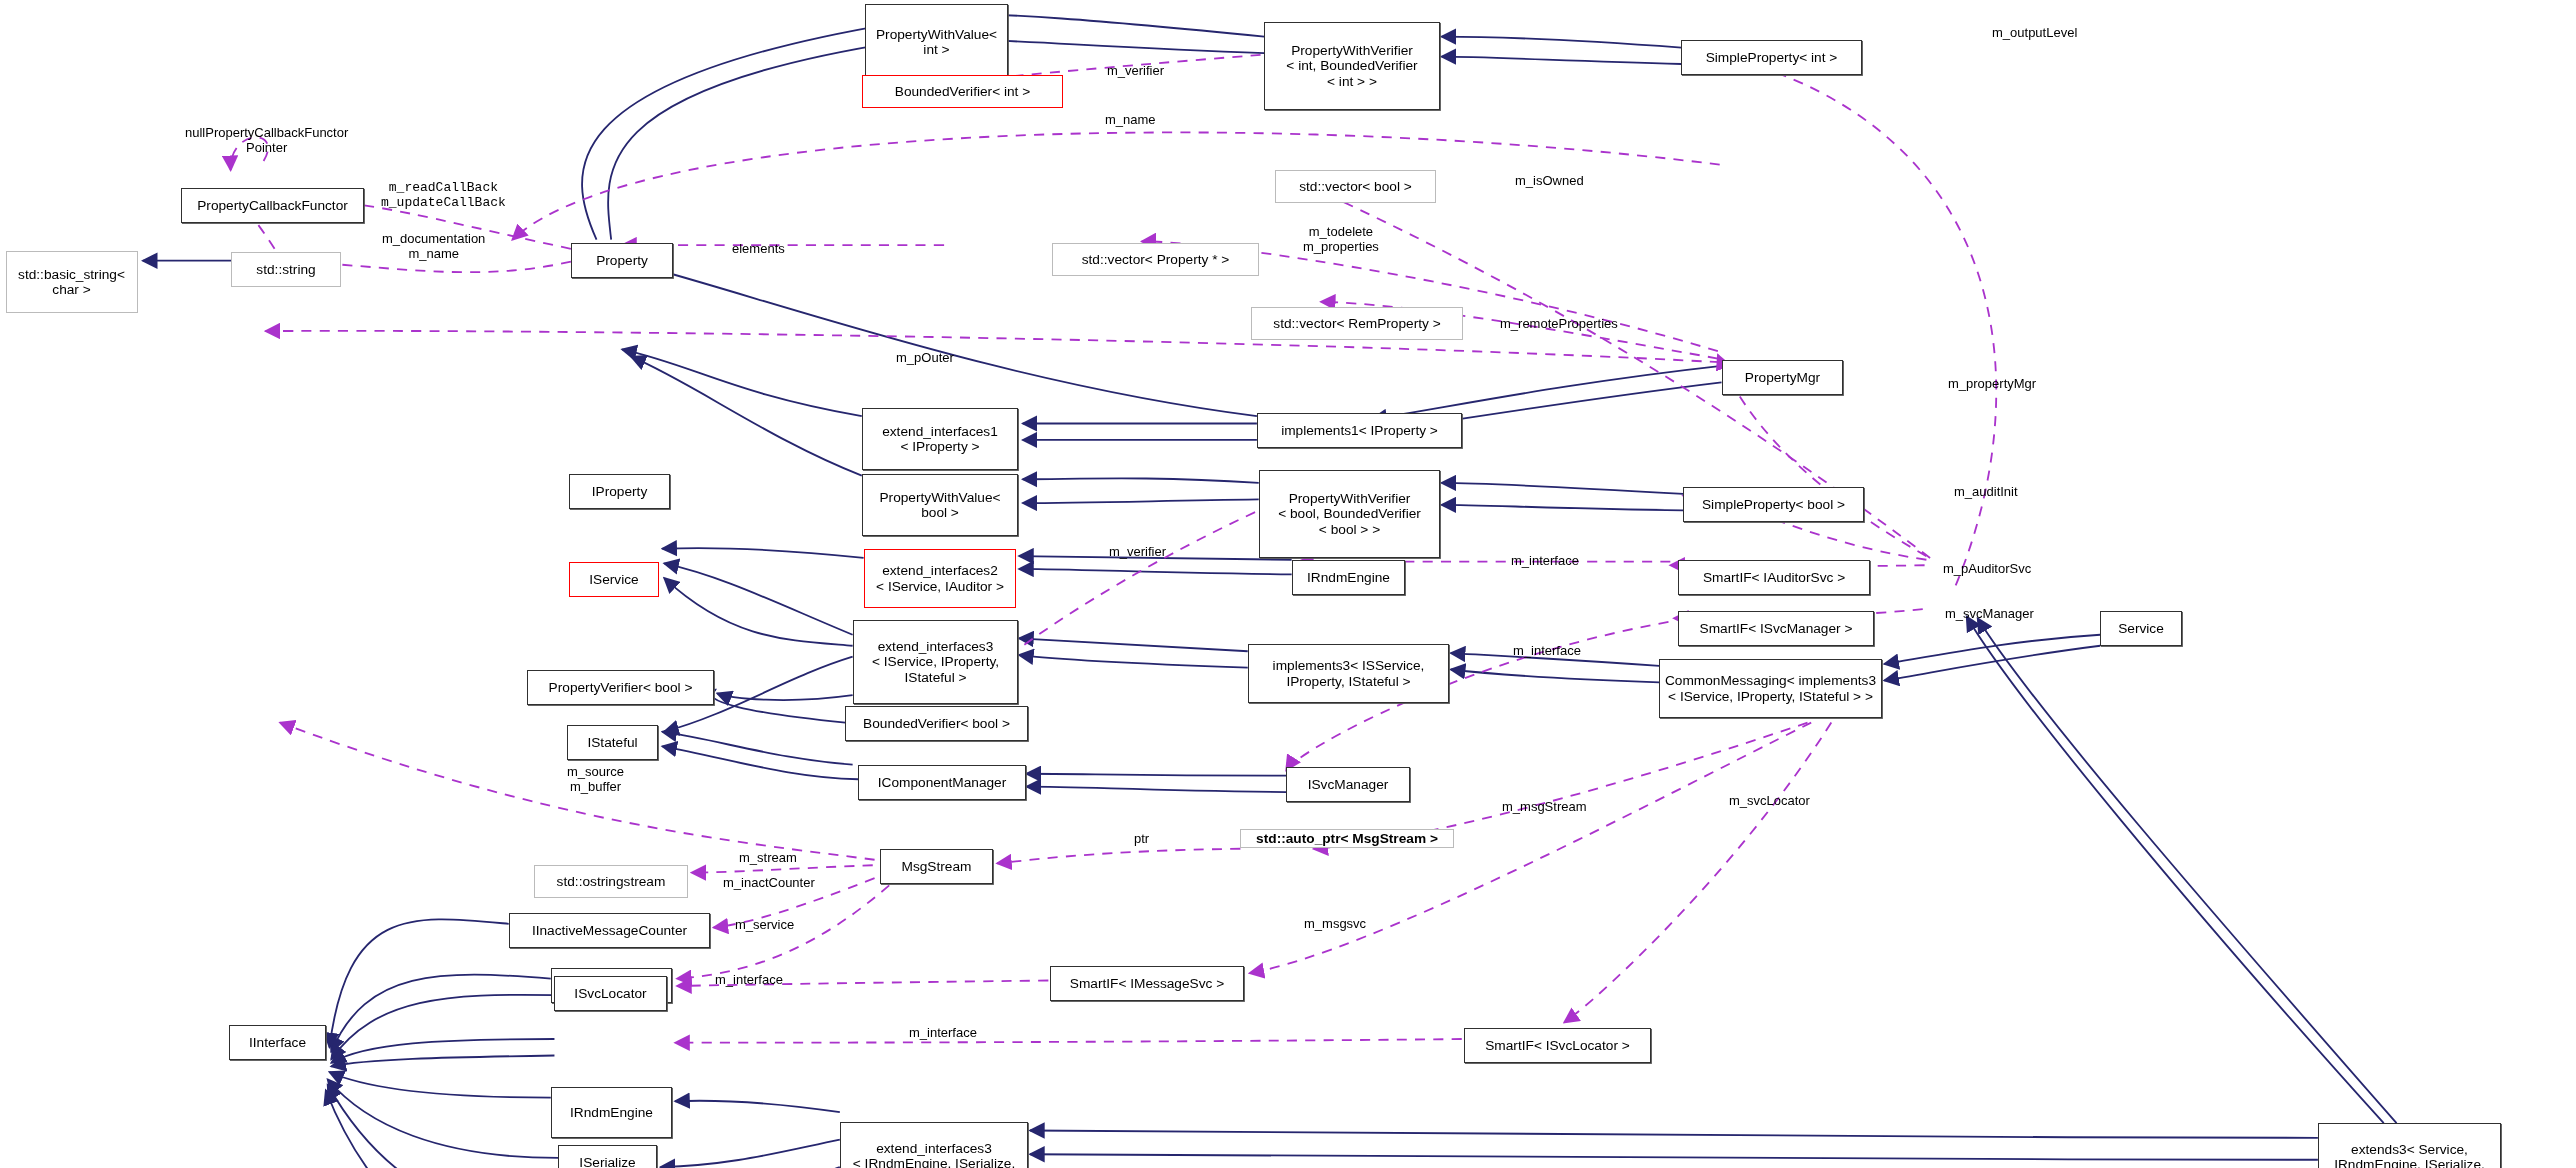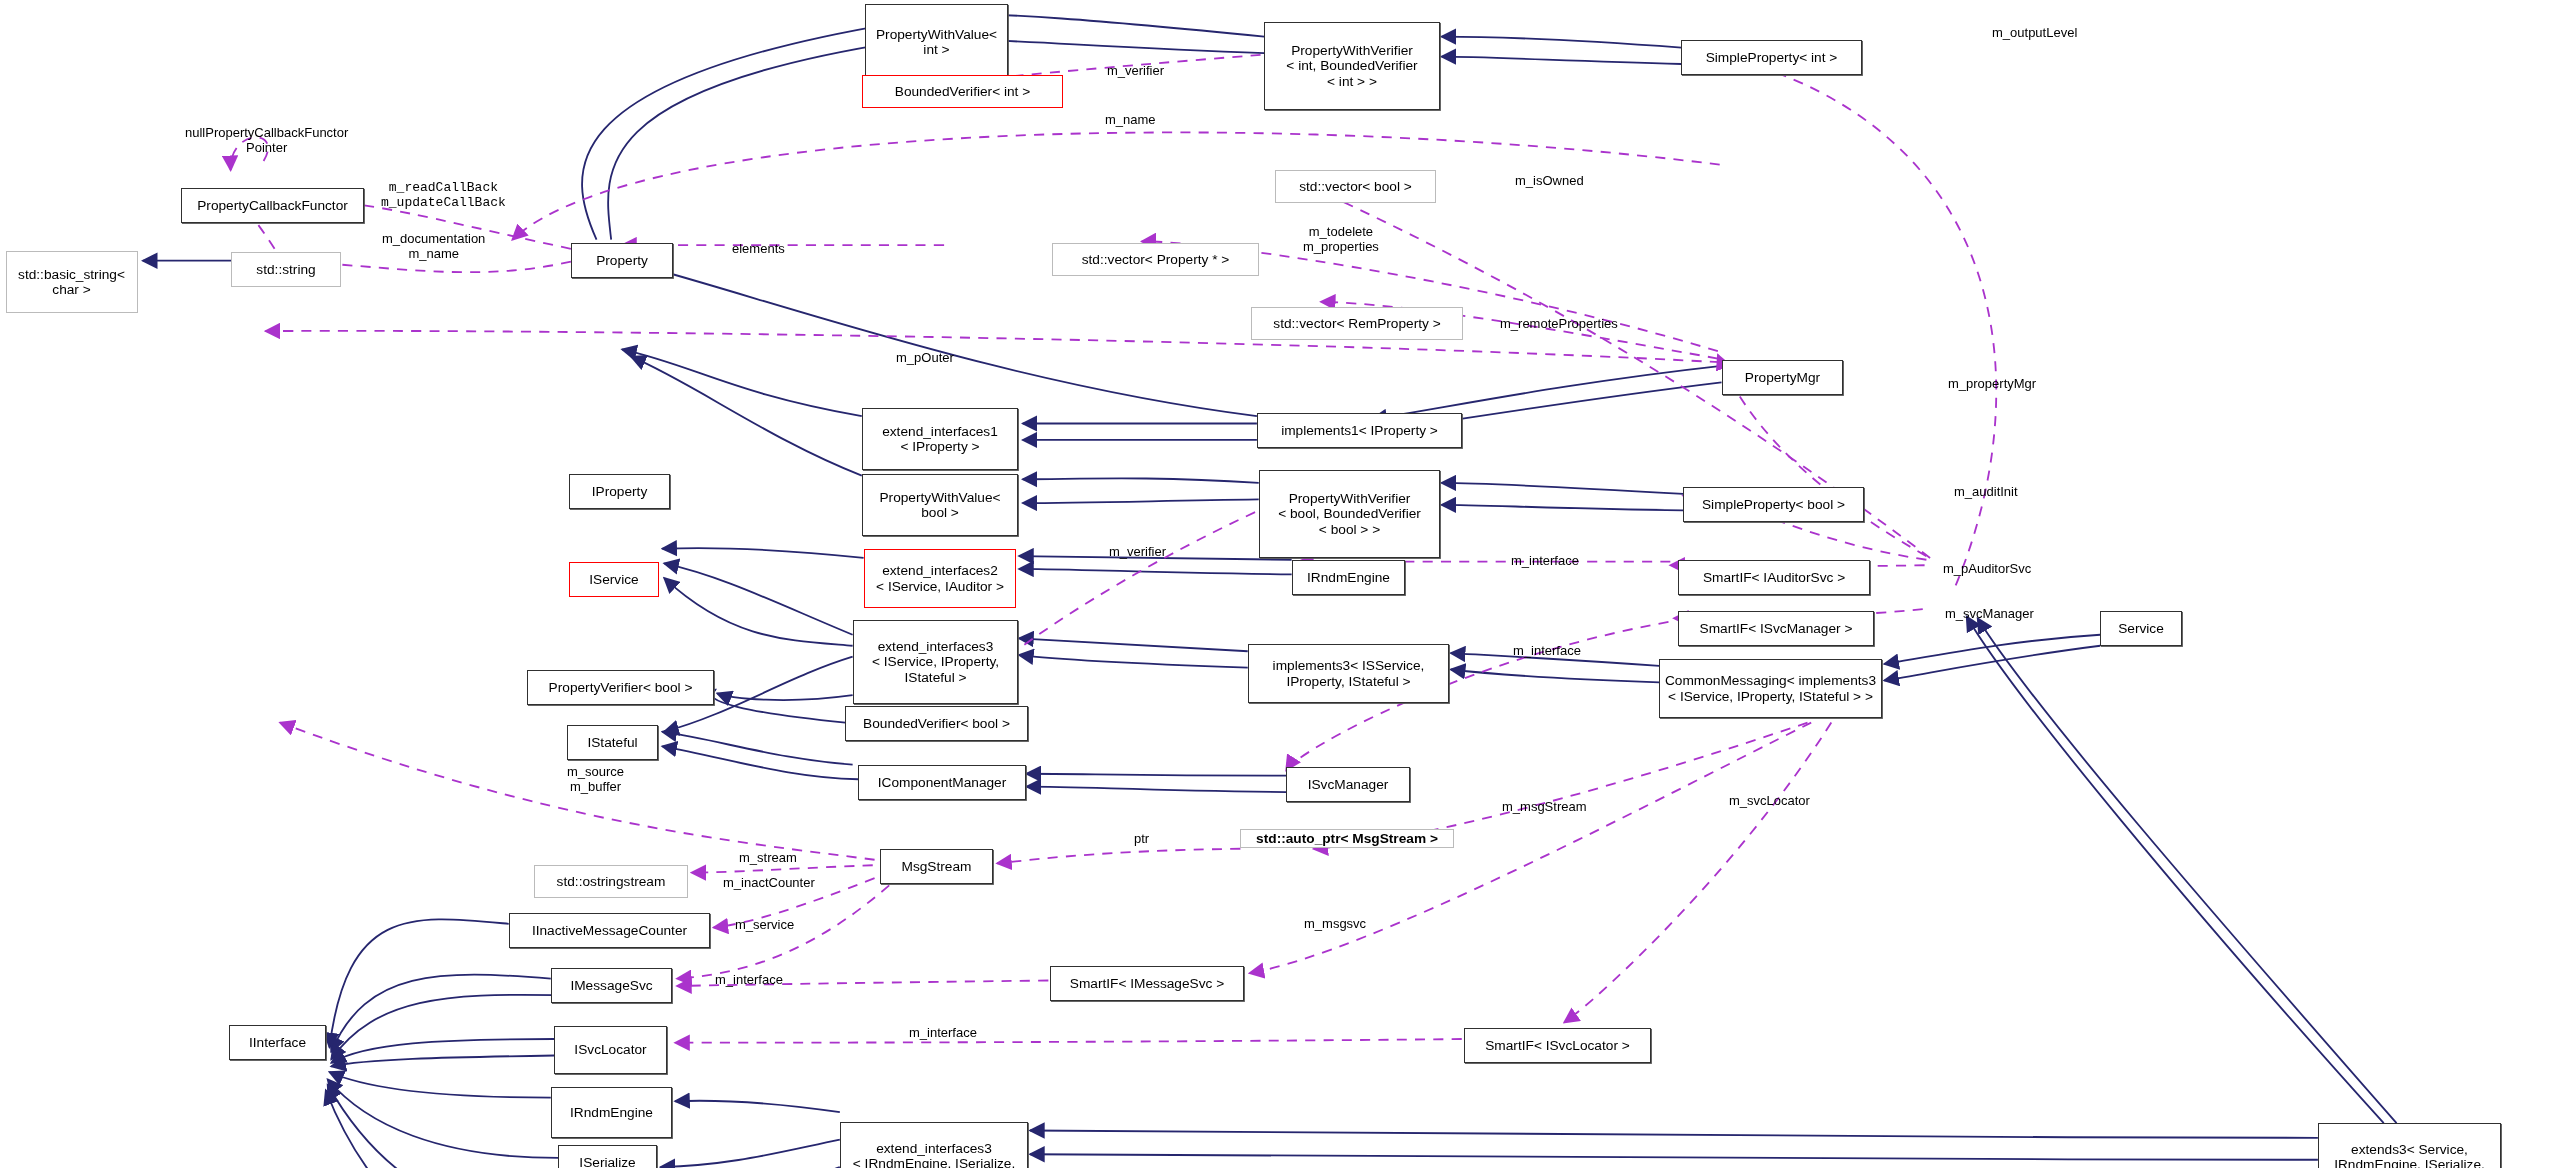--- a/index.html
+++ b/index.html
@@ -242,21 +242,21 @@
       <div class="node bold" style="left: 845px; top: 706px; width: 183px; height: 35px;">BoundedVerifier&lt; bool &gt;</div>
       <div class="node bold" style="left: 567px; top: 725px; width: 91px; height: 35px;">IStateful</div>
       <div class="node bold" style="left: 858px; top: 765px; width: 168px; height: 35px;">IComponentManager</div>
       <div class="node bold" style="left: 1286px; top: 767px; width: 124px; height: 35px;">ISvcManager</div>
       <div class="node thin" style="left: 534px; top: 865px; width: 154px; height: 33px;">std::ostringstream</div>
       <div class="node bold" style="left: 880px; top: 849px; width: 113px; height: 35px;">MsgStream</div>
       <div class="node thin" style="left: 1240px; top: 829px; width: 214px; height: 19px; font-weight: bold;">std::auto_ptr&lt; MsgStream &gt;</div>
       <div class="node bold" style="left: 509px; top: 913px; width: 201px; height: 35px;">IInactiveMessageCounter</div>
       <div class="node bold" style="left: 551px; top: 968px; width: 121px; height: 35px;">IMessageSvc</div>
       <div class="node bold" style="left: 1050px; top: 966px; width: 194px; height: 35px;">SmartIF&lt; IMessageSvc &gt;</div>
-      <div class="node bold" style="left: 554px; top: 1026px; width: 113px; height: 48px;">ISvcLocator</div>
+      <div class="node bold" style="left: 554px; top: 976px; width: 113px; height: 35px;">ISvcLocator</div>
       <div class="node bold" style="left: 1464px; top: 1028px; width: 187px; height: 35px;">SmartIF&lt; ISvcLocator &gt;</div>
       <div class="node bold" style="left: 229px; top: 1025px; width: 97px; height: 35px;">IInterface</div>
       <div class="node bold" style="left: 551px; top: 1087px; width: 121px; height: 51px;">IRndmEngine</div>
       <div class="node bold" style="left: 558px; top: 1145px; width: 99px; height: 35px;">ISerialize</div>
       <div class="node bold" style="left: 840px; top: 1122px; width: 188px; height: 84px;">extend_interfaces3
 &lt; IRndmEngine, ISerialize,
 IIncidentListener &gt;</div>
       <div class="node bold" style="left: 2318px; top: 1123px; width: 183px; height: 84px;">extends3&lt; Service,
 IRndmEngine, ISerialize,
 IIncidentListener &gt;</div>

